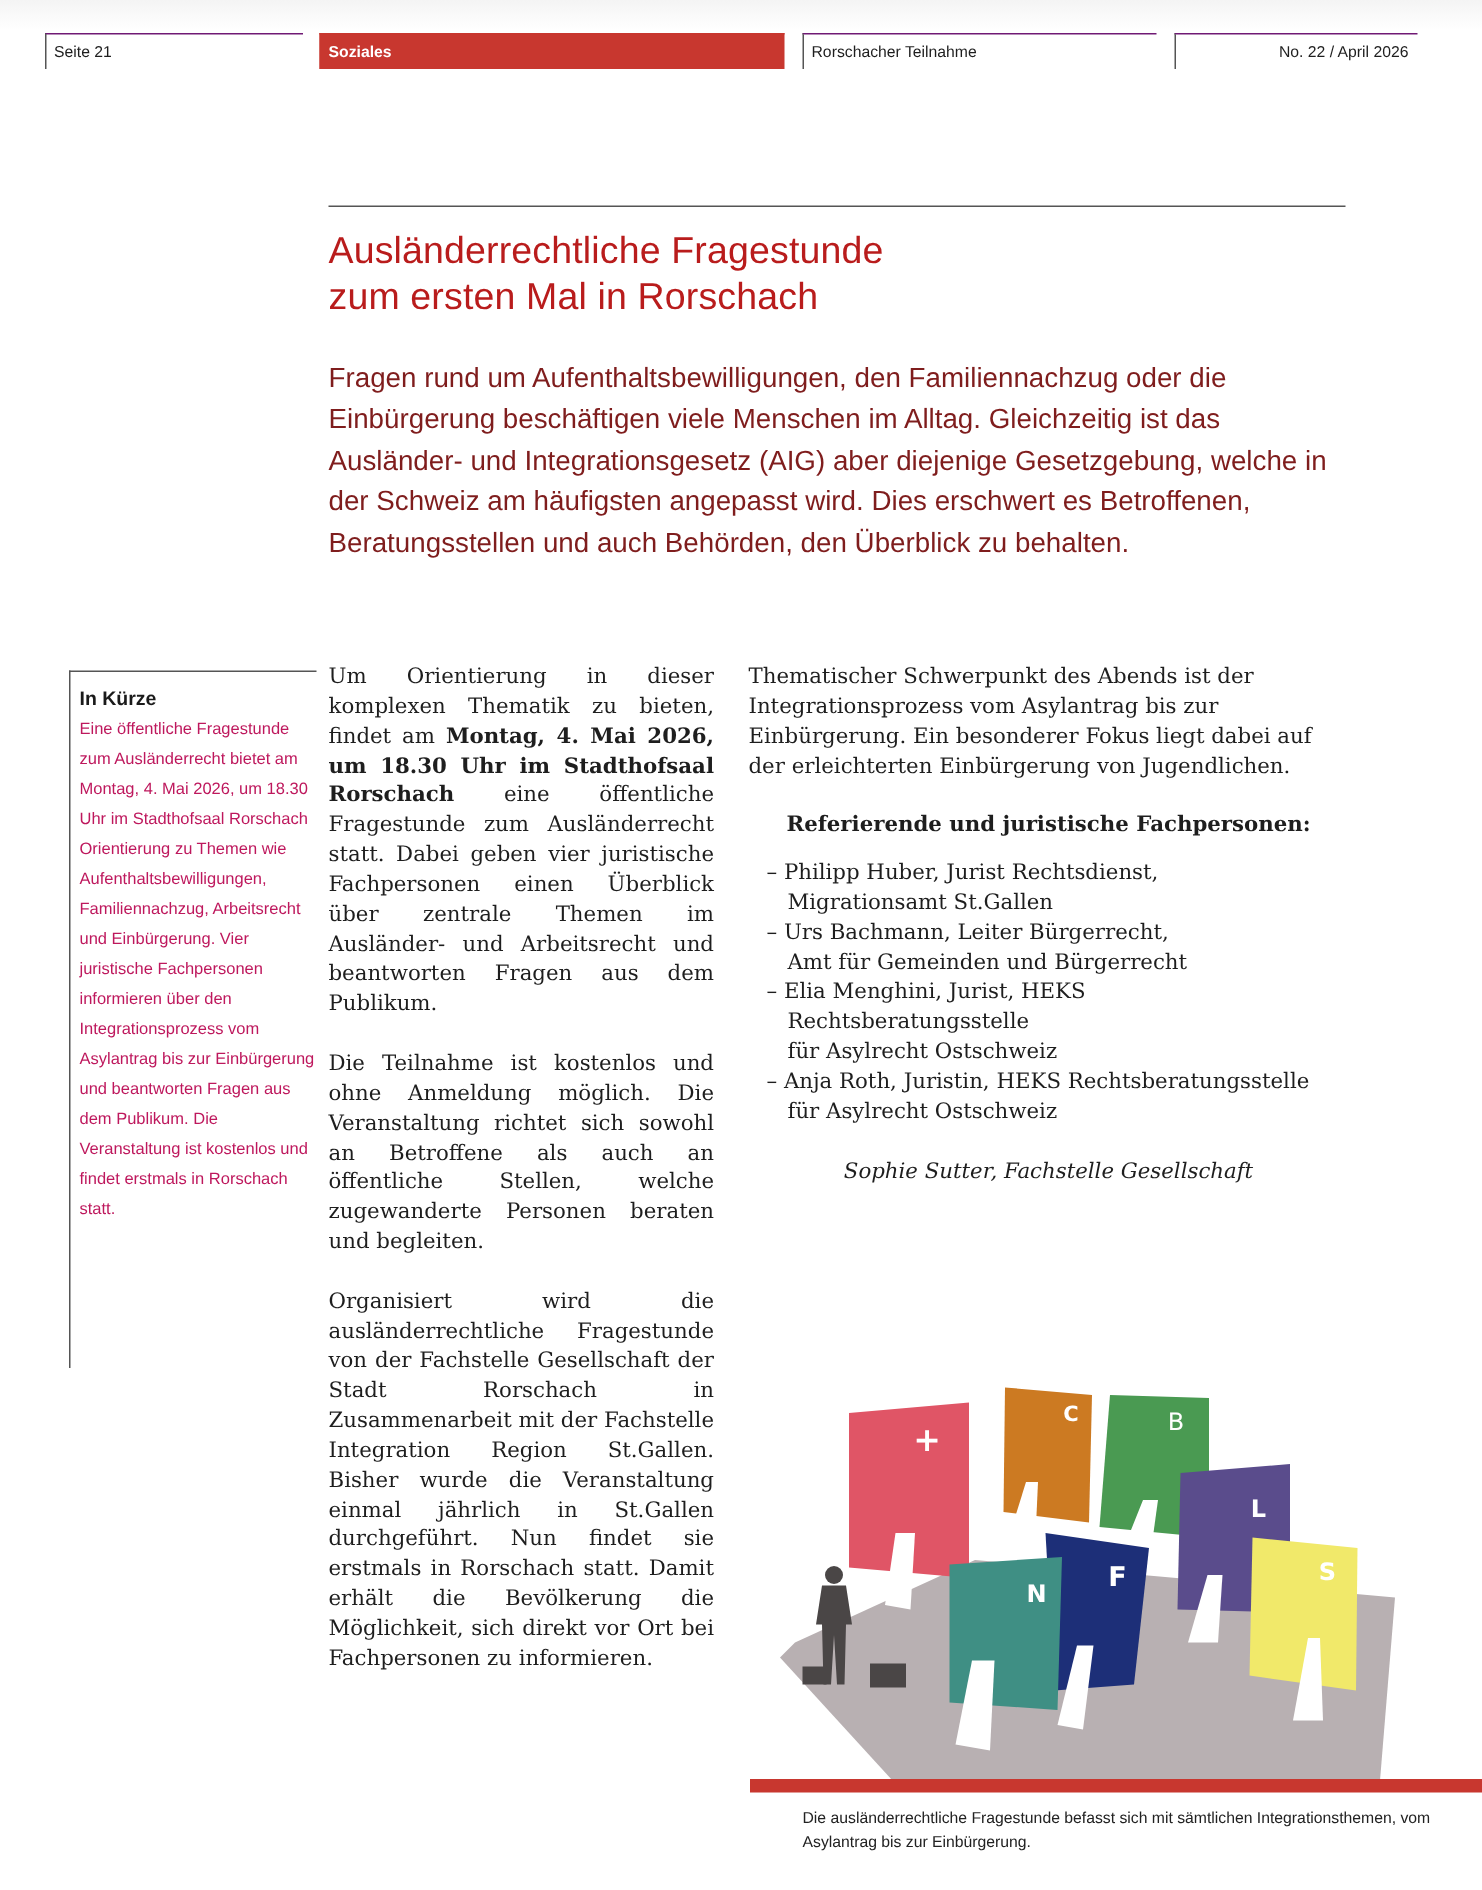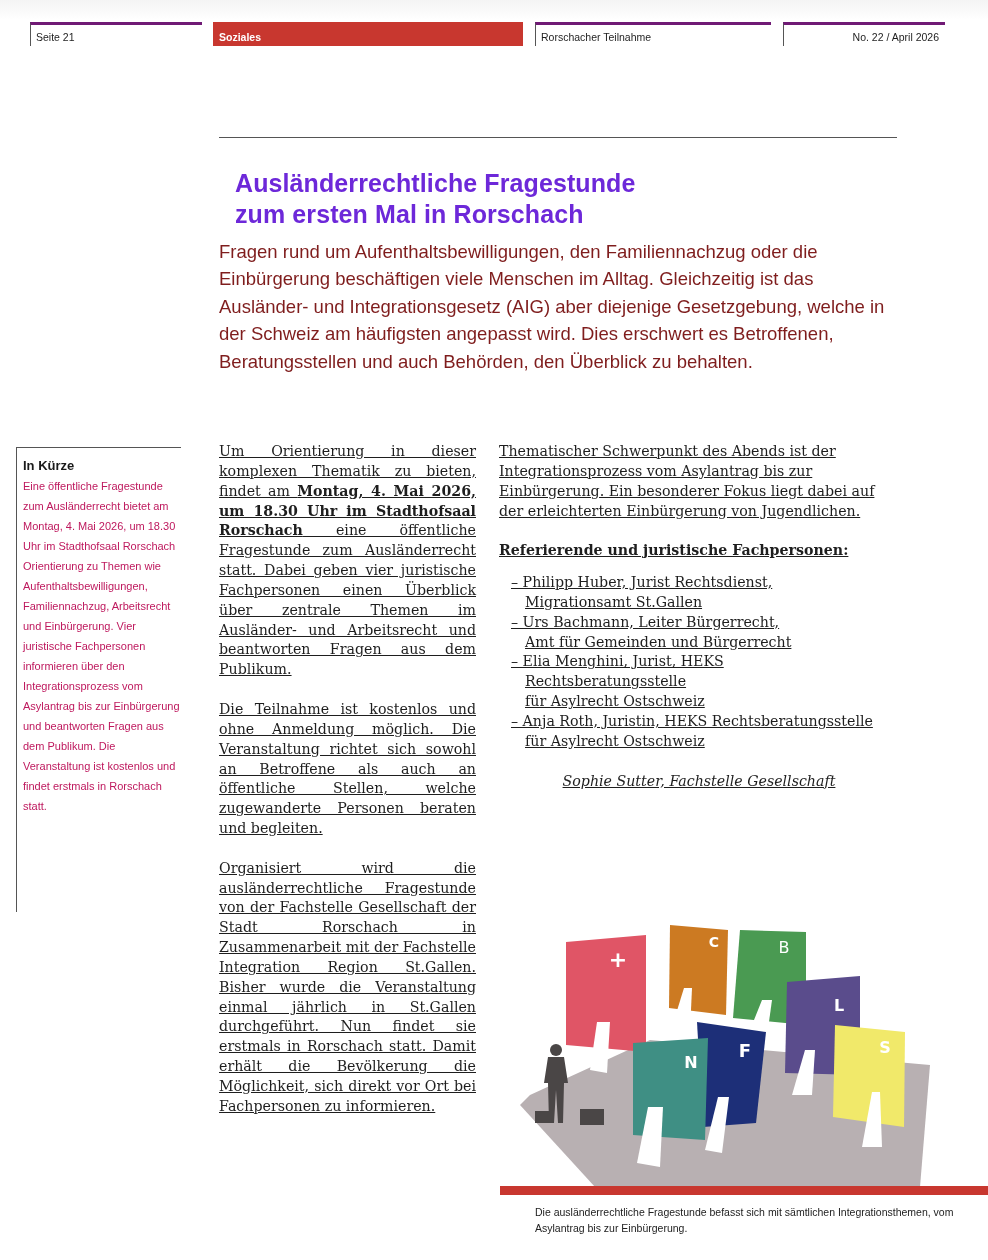--- a/index.html
+++ b/index.html
@@ -1,26 +1,26 @@
 <!DOCTYPE html>
 <html><head>
 <meta charset="utf-8">
 <style>
   html, body { margin:0; padding:0; }
   body { width:988px; height:1260px; background:#ffffff; position:relative; overflow:hidden; color:#1e1e1e; }
   .sans { font-family: "Liberation Sans", "DejaVu Sans", sans-serif; }
-  .serif { font-family: "DejaVu Serif", "Liberation Serif", serif; text-decoration: underline; }
+  .serif { font-family: "DejaVu Serif", "Liberation Serif", serif; }
   .topfade { position:absolute; left:0; top:0; width:988px; height:20px; background:linear-gradient(#f4f4f4,#ffffff); }
-  .hdr { position:absolute; top:22px; height:24px; border-top:3px solid #701a75; border-left:1px solid #555; font-size:10.5px; line-height:24px; padding-left:5px; box-sizing:border-box; }
+  .hdr { position:absolute; top:22px; height:24px; border-top:1px solid #701a75; border-left:1px solid #555; font-size:10.5px; line-height:24px; padding-left:5px; box-sizing:border-box; }
   .hdr.red { background:#c8372f; color:#fff; border-color:#c8372f; font-weight:bold; }
   .hdr.right { text-align:right; padding-right:6px; }
   .rule { position:absolute; left:219px; top:137px; width:678px; height:1px; background:#555; }
-  h1 { position:absolute; left:219px; top:152px; margin:16px; font-size:25px; line-height:31px; font-weight:bold; letter-spacing:0.1px; color:#6d28d9; width:600px; }
+  h1 { position:absolute; left:219px; top:152px; margin:0; font-size:25px; line-height:31px; font-weight:normal; letter-spacing:0.1px; color:#b91c1c; width:600px; }
   .lead { position:absolute; left:219px; top:238px; width:672px; font-size:18.5px; line-height:27.4px; color:#7f1d1d; margin:0; }
-  .kurz { position:absolute; left:16px; top:447px; width:165px; border-top:1px solid #555; border-left:1px solid #555; padding:8px 0 0 6px; box-sizing:border-box; height:465px; }
+  .kurz { position:absolute; left:46px; top:447px; width:165px; border-top:1px solid #555; border-left:1px solid #555; padding:8px 0 0 6px; box-sizing:border-box; height:465px; }
   .kurz .t { font-weight:bold; font-size:13px; line-height:20px; color:#1a1a1a; }
   .kurz .b { font-size:11px; line-height:20px; color:#be185d; white-space:pre-line; }
   .col { position:absolute; font-size:14.2px; line-height:19.85px; color:#1e1e1e; }
   .col p { margin:0 0 19.85px 0; }
   .col1 { left:219px; top:442px; width:257px; text-align:justify; }
   .col2 { left:499px; top:442px; width:400px; }
   .col2 ul { list-style:none; margin:12px; padding:0; }
   .col2 li { padding-left:14px; text-indent:-14px; }
   .sign { font-style:italic;text-align:center; }
   .illu { position:absolute; left:500px; top:905px; width:440px; height:282px; }
@@ -52,21 +52,21 @@
 </div>
 
 <div class="col col1 serif">
   <p><span>Um Orientierung in dieser komplexen Thematik zu bieten, findet am </span><b>Montag, 4. Mai 2026, um 18.30 Uhr im Stadthofsaal Rorschach</b><span> eine öffentliche Fragestunde zum Ausländerrecht statt. Dabei geben vier juristische Fachpersonen einen Überblick über zentrale Themen im Ausländer- und Arbeitsrecht und beantworten Fragen aus dem Publikum.</span></p>
   <p>Die Teilnahme ist kostenlos und ohne Anmeldung möglich. Die Veranstaltung richtet sich sowohl an Betroffene als auch an öffentliche Stellen, welche zugewanderte Personen beraten und begleiten.</p>
   <p>Organisiert wird die ausländerrechtliche Fragestunde von der Fachstelle Gesellschaft der Stadt Rorschach in Zusammenarbeit mit der Fachstelle Integration Region St.Gallen. Bisher wurde die Veranstaltung einmal jährlich in St.Gallen durchgeführt. Nun findet sie erstmals in Rorschach statt. Damit erhält die Bevölkerung die Möglichkeit, sich direkt vor Ort bei Fachpersonen zu informieren.</p>
 </div>
 
 <div class="col col2 serif">
   <p>Thematischer Schwerpunkt des Abends ist der Integrationsprozess vom Asylantrag bis zur Einbürgerung. Ein besonderer Fokus liegt dabei auf der erleichterten Einbürgerung von Jugendlichen.</p>
-  <div style="font-weight:bold;">Referierende und juristische Fachpersonen:</div>
+  <div style="font-weight:bold;text-align:center;">Referierende und juristische Fachpersonen:</div>
   <ul>
     <li><span>– Philipp Huber, Jurist Rechtsdienst,</span><br><span>Migrationsamt St.Gallen</span></li>
     <li><span>– Urs Bachmann, Leiter Bürgerrecht,</span><br><span>Amt für Gemeinden und Bürgerrecht</span></li>
     <li><span>– Elia Menghini, Jurist, HEKS Rechtsberatungsstelle</span><br><span>für Asylrecht Ostschweiz</span></li>
     <li><span>– Anja Roth, Juristin, HEKS Rechtsberatungsstelle</span><br><span>für Asylrecht Ostschweiz</span></li>
   </ul>
   <p style="margin-top:19.85px;" class="sign">Sophie Sutter, Fachstelle Gesellschaft</p>
 </div>
 
 <svg class="illu" viewBox="0 0 440 282">

